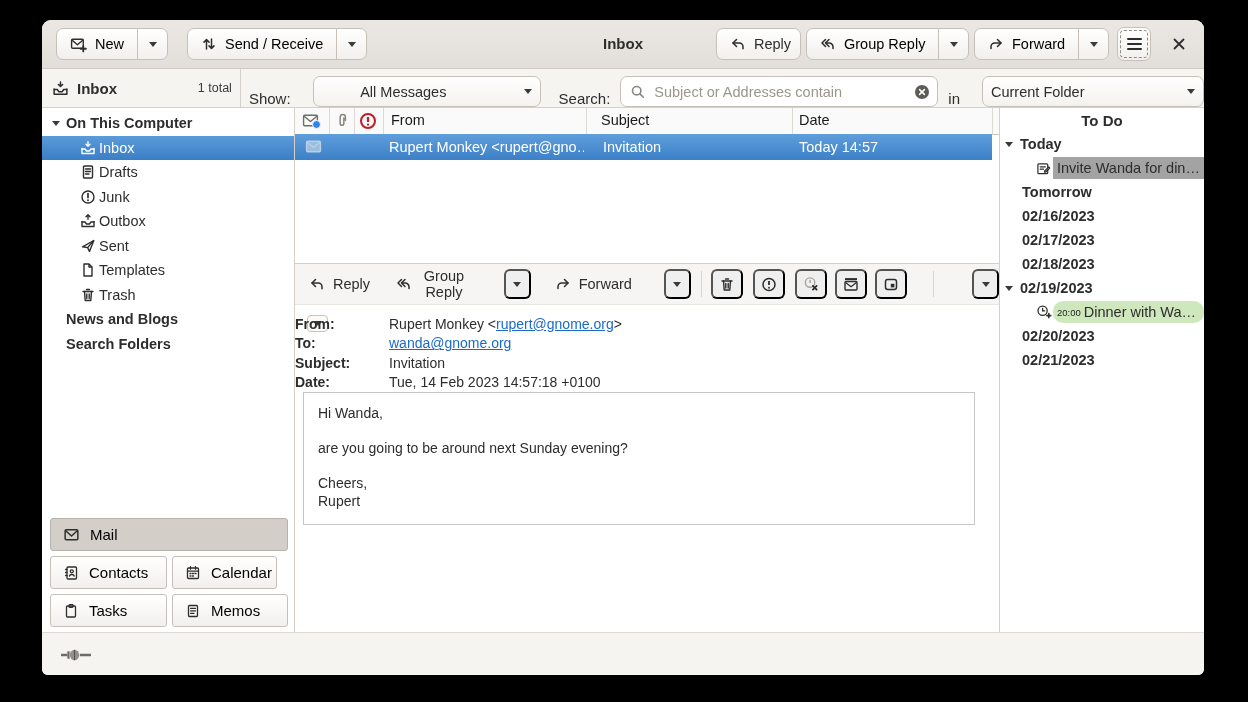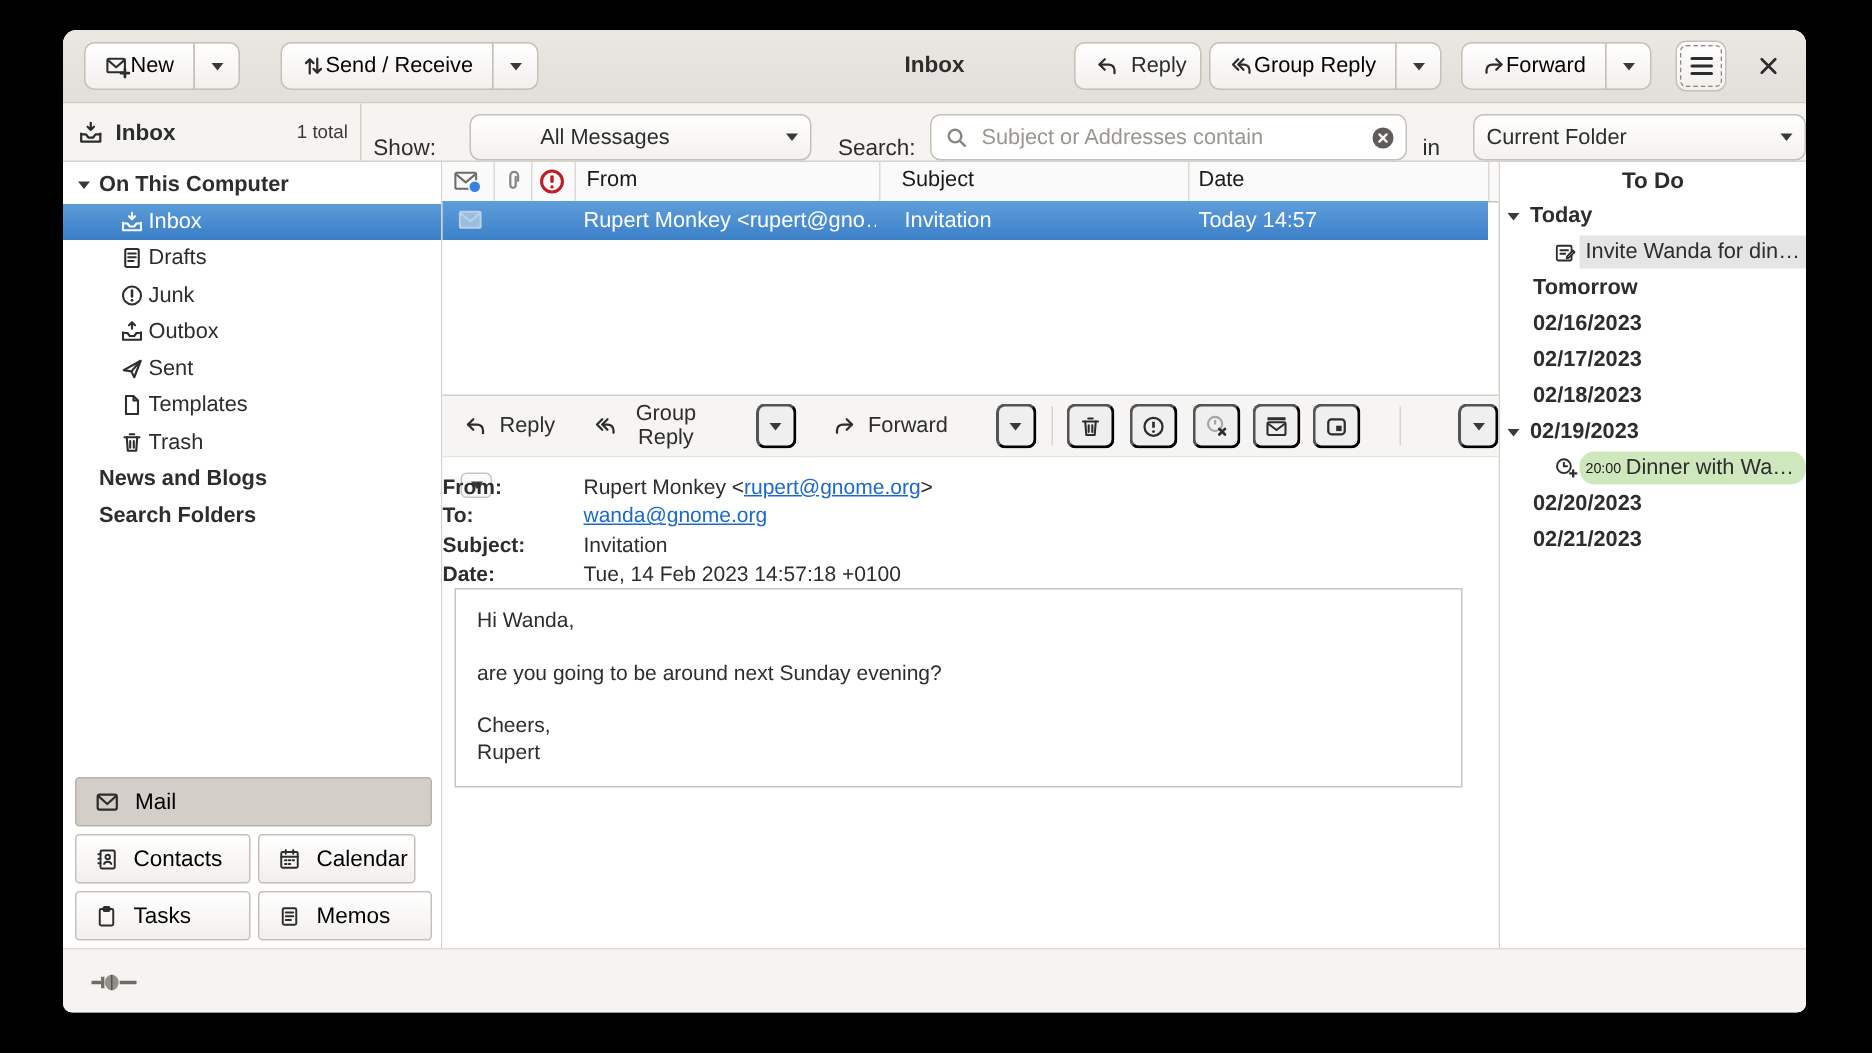--- a/index.html
+++ b/index.html
@@ -8,21 +8,21 @@
     border-radius:9px 9px 6px 6px;overflow:hidden;box-shadow:0 4px 18px rgba(0,0,0,.55);}
   
   .titlebar{position:absolute;left:0;top:0;width:100%;height:48px;
     background:linear-gradient(#ebe8e4,#e2ded9);border-bottom:1px solid #cfc9c2;}
   .win-title{position:absolute;left:0;right:0;top:0;height:48px;line-height:48px;
     text-align:center;font-weight:bold;font-size:15px;color:#2d2d2d;pointer-events:none;}
   .tbtn{position:absolute;top:8px;height:32px;display:flex;align-items:center;gap:8px;
     background:linear-gradient(#ffffff,#f2f0ed);border:1px solid #c6c0b9;border-radius:7px;
     font-size:14.5px;color:#2d2d2d;padding:0 13px;box-sizing:border-box;}
   .grp{position:absolute;top:8px;display:flex;}
-  .grp .seg{height:32px;display:flex;align-items:center;background:linear-gradient(#ffffff,#f2f0ed);
+  .grp .seg{height:32px;display:flex;align-items:center;gap:8px;background:linear-gradient(#ffffff,#f2f0ed);
     border:1px solid #c6c0b9;font-size:14.5px;padding:0 13px;box-sizing:border-box;}
   .grp .seg.first{border-radius:7px 0 0 7px;}
   .grp .seg.drop{border-radius:0 7px 7px 0;margin-left:-1px;width:31px;justify-content:center;padding:0;}
   .caret{width:0;height:0;border-left:4.5px solid transparent;border-right:4.5px solid transparent;
     border-top:5.5px solid #3a3a3a;display:inline-block;}
   .burgerbtn{position:absolute;top:7px;width:34px;height:34px;background:linear-gradient(#ffffff,#f2f0ed);
     border:1px solid #c6c0b9;border-radius:7px;display:flex;align-items:center;justify-content:center;
     outline:1px dashed #8f8a84;outline-offset:-4px;}
   .burger{width:15px;height:2.4px;background:#2d2d2d;border-radius:1px;
     box-shadow:0 -5px 0 #2d2d2d,0 5px 0 #2d2d2d;}
@@ -84,21 +84,21 @@
   
   .todo{width:204px;background:#fff;position:relative;flex:none;font-size:14.5px;}
   .todo-title{height:22px;line-height:22px;text-align:center;font-weight:bold;font-size:15px;margin-top:2px;}
   .todorow{position:relative;height:24px;display:flex;align-items:center;}
   .todorow.bold{font-weight:bold;}
   .todorow .exp{margin-left:5px;width:15px;display:flex;flex:none;}
   .todorow .noexp{margin-left:5px;width:15px;flex:none;}
   .todorow .tind{width:36px;flex:none;}
   .todorow .tico{width:17px;flex:none;display:flex;align-items:center;}
   .hl{flex:1;height:22px;display:flex;align-items:center;padding-left:4px;white-space:nowrap;overflow:hidden;}
-  .hl.blue{background:#e5e5e5;}
+  .hl.blue{background:#a3a3a3;}
   .hl.green{background:#cfe7bd;border-radius:10px;}
   .ttime{font-size:9.5px;margin-right:3px;color:#1a1a1a;flex:none;}
   
   .statusbar{position:absolute;left:0;top:612px;width:100%;height:43px;background:#f6f4f1;
     border-top:1px solid #dedad5;box-sizing:border-box;}
   svg.ic{display:block;}
   .envdot{position:absolute;right:-2px;bottom:-1px;width:7px;height:7px;border-radius:50%;
     background:#3584e4;border:1px solid #fbfafa;}
 </style>
 </head>

